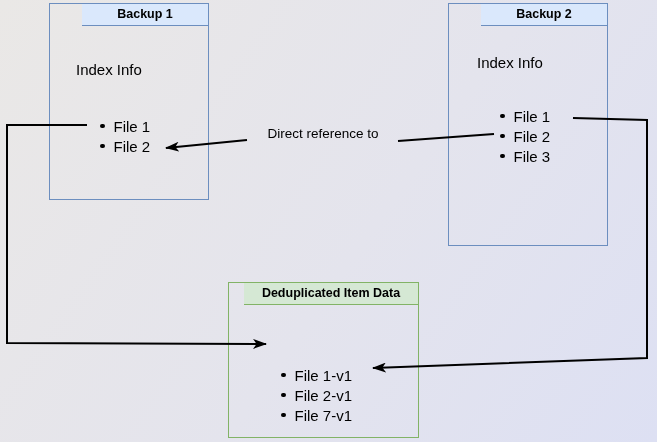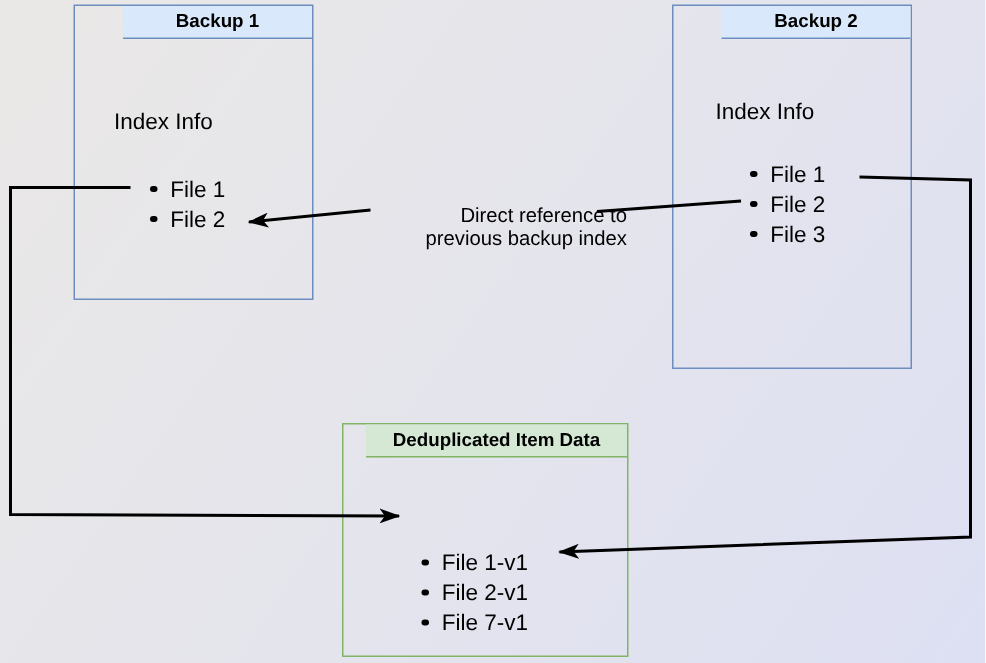--- a/index.html
+++ b/index.html
@@ -21,34 +21,34 @@
     font-size: 12.5px; font-weight: bold; text-align: center;
     border-bottom: 1.5px solid;
   }
   .blue  .box-header { background: #dae8fc; border-color: #6c8ebf; }
   .green .box-header { background: #d5e8d4; border-color: #82b366; margin-left: 15px; }
 
   #backup1 { left: 49px;  top: 3px;   width: 160px; height: 197px; }
   #backup2 { left: 448px; top: 3px;   width: 160px; height: 243px; }
   #dedup   { left: 228px; top: 282px; width: 191px; height: 156px; }
 
-  .section-label { position: absolute; font-size: 15px; white-space: nowrap; margin-top: 12px; }
+  .section-label { position: absolute; font-size: 15px; white-space: nowrap; }
   #backup1 .section-label { left: 26px; top: 57px; }
   #backup2 .section-label { left: 28px; top: 50px; }
 
   ul.filelist { position: absolute; list-style: none; margin: 0; padding: 0; font-size: 15px; }
   ul.filelist li { height: 20px; display: flex; align-items: center; white-space: nowrap; }
   .dot { width: 4.5px; height: 4.5px; border-radius: 50%; background: #000; margin-right: 9px; flex: none; }
   #backup1 .filelist { left: 50px; top: 112px; }
   #backup2 .filelist { left: 51px; top: 102px; }
   #dedup   .filelist { left: 52px; top: 54px; margin-top: 28px;  }
 
   .annotation {
-    position: absolute; left: 228px; top: 136px; width: 190px;
-    text-align: right; font-size: 13.5px; line-height: 15px; z-index: 6;
+    position: absolute; left: 228px; top: 126px; width: 190px;
+    text-align: center; font-size: 13.5px; line-height: 15px; z-index: 6;
   }
 
   svg.connectors {
     position: absolute; left: 0; top: 0; width: 657px; height: 442px;
     z-index: 5; pointer-events: none;
   }
   svg.connectors polyline, svg.connectors line { stroke: #000; stroke-width: 2; fill: none; }
 </style>
 </head>
 <body>
@@ -114,16 +114,15 @@
       </li>
       <li>
         <span class="dot"></span>
         <span>File 7-v1</span>
       </li>
     </ul>
   </div>
 
   <div class="annotation">
     <div>Direct reference to</div>
-    <div>previous backup index</div>
   </div>
 
 </div>
 
 </body></html>

